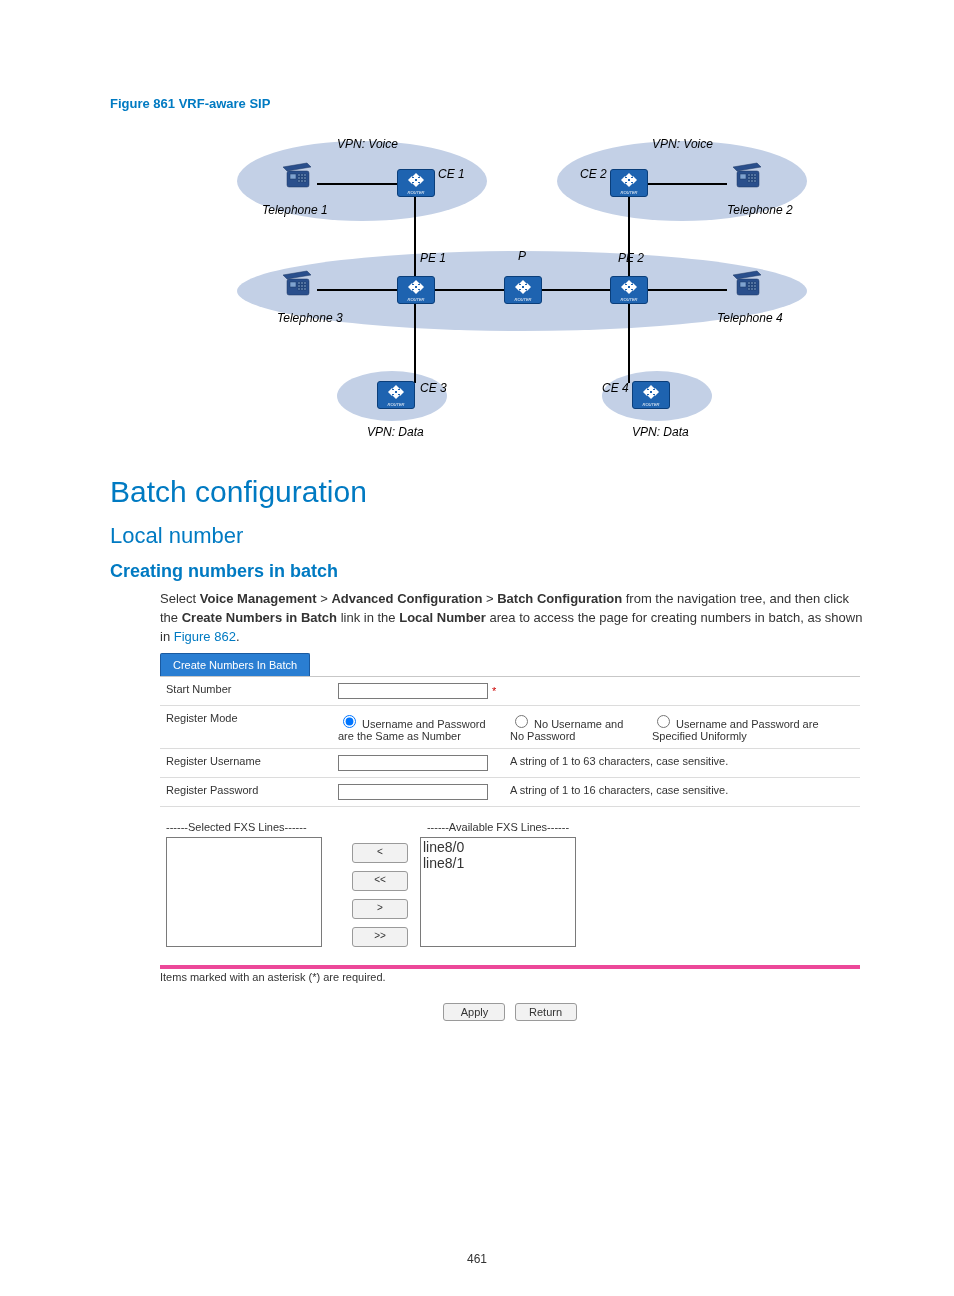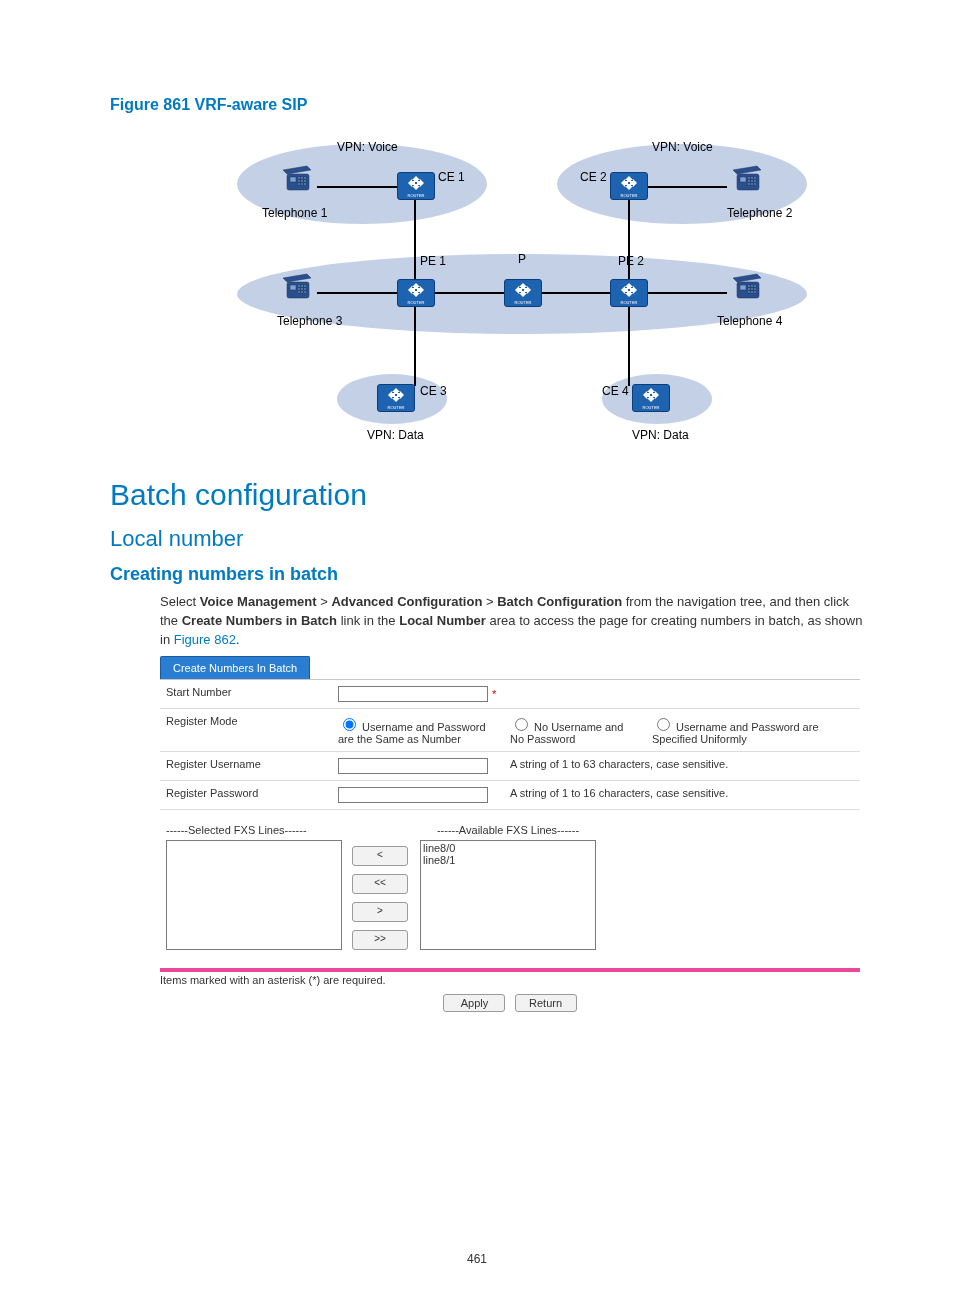--- a/index.html
+++ b/index.html
@@ -11,28 +11,29 @@
   .page {
     width: 954px;
     min-height: 1296px;
     padding: 90px 90px 40px 110px;
     box-sizing: border-box;
     position: relative;
   }
   .fig-caption {
     color: #007ac2;
     font-weight: bold;
-    font-size: 16px;
+    font-size: 13px;
     margin: 6px 0 10px 0;
   }
   .diagram {
     position: relative;
     width: 610px;
     height: 330px;
     margin: 0 auto 20px auto;
+    font-style: italic;
   }
   .ellipse {
     position: absolute;
     border-radius: 50%;
     background: #c3d0e6;
   }
   .node-label {
     position: absolute;
     font-size: 12px;
     color: #000000;
@@ -131,25 +132,25 @@
     border: 1px solid #7a7a7a;
     background: #fff;
     box-sizing: border-box;
     font-size: 11px;
   }
   .asterisk { color: #cc0000; margin-left: 4px;}
   .hint { font-size: 11px; }
   .list-row { display: flex; align-items: flex-start; padding: 8px 0 12px 0;}
   .list-col { font-size:11px; }
   .list-box {
-    width: 176px;
+    width: 156px;
     height: 110px;
     border: 1px solid #7a7a7a;
     background: #fff;
-    font-size: 11px;
+    font-size: 14px;
     padding: 1px 2px;
     box-sizing: border-box;
     margin-top: 4px;
   }
   .btn-col { margin: 22px 12px 0 16px; display:flex; flex-direction:column; gap:8px;}
   .move-btn {
     width: 56px;
     height: 20px;
     border: 1px solid #9a9a9a;
     background: #f2f2f2;
@@ -163,21 +164,21 @@
   .footer-note { font-size: 11px; margin-top: 2px; }
   .action-row { text-align: center; margin-top: 8px; }
   .action-btn {
     display: inline-block;
     min-width: 44px;
     border: 1px solid #9a9a9a;
     background: #f2f2f2;
     border-radius: 3px;
     font-size: 11px;
     padding: 2px 8px;
-    margin: 0 3px;
+    margin: 12px 3px;
     text-align:center;
   }
   .page-number {
     position: absolute;
     bottom: 30px;
     left: 0; right: 0;
     text-align: center;
     font-size: 12px;
     color: #333;
   }

